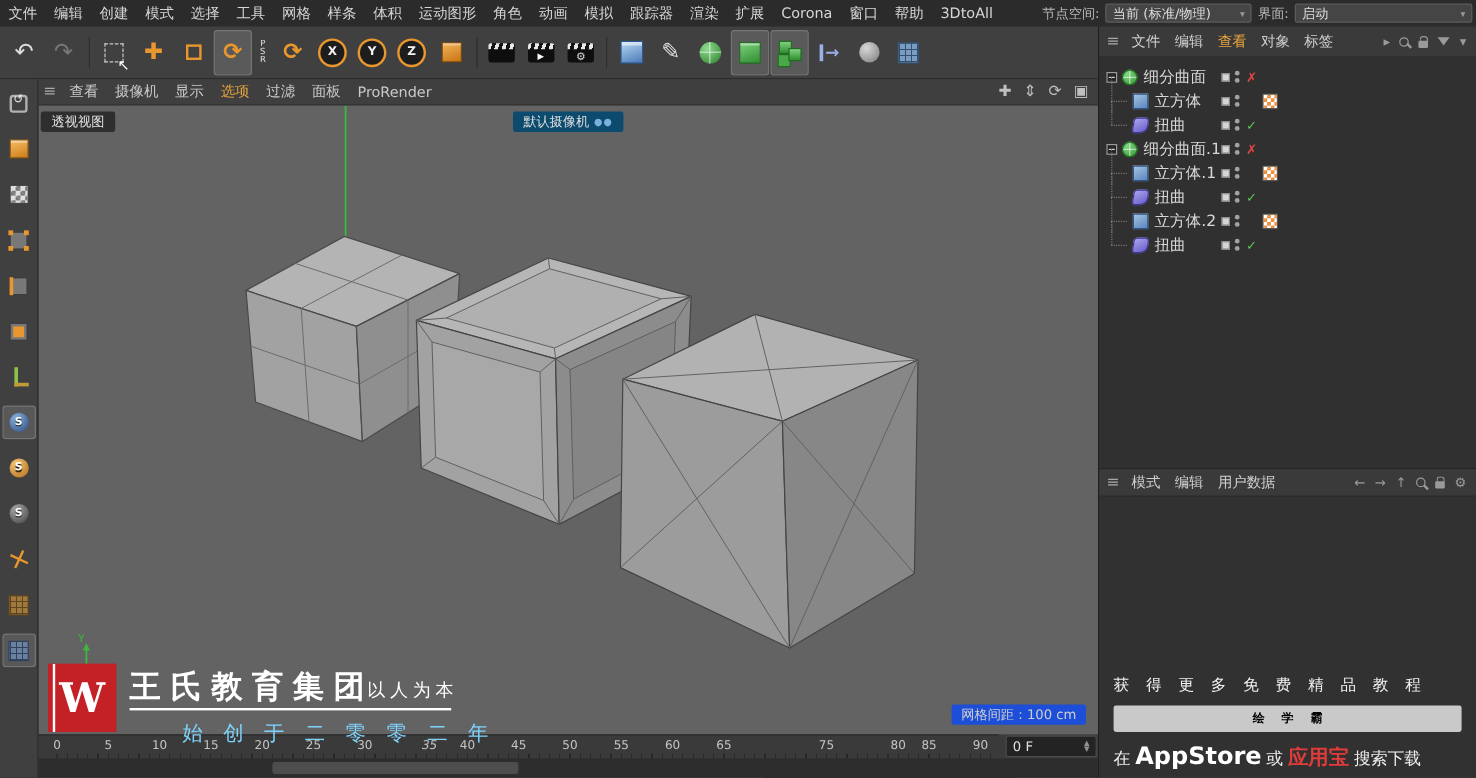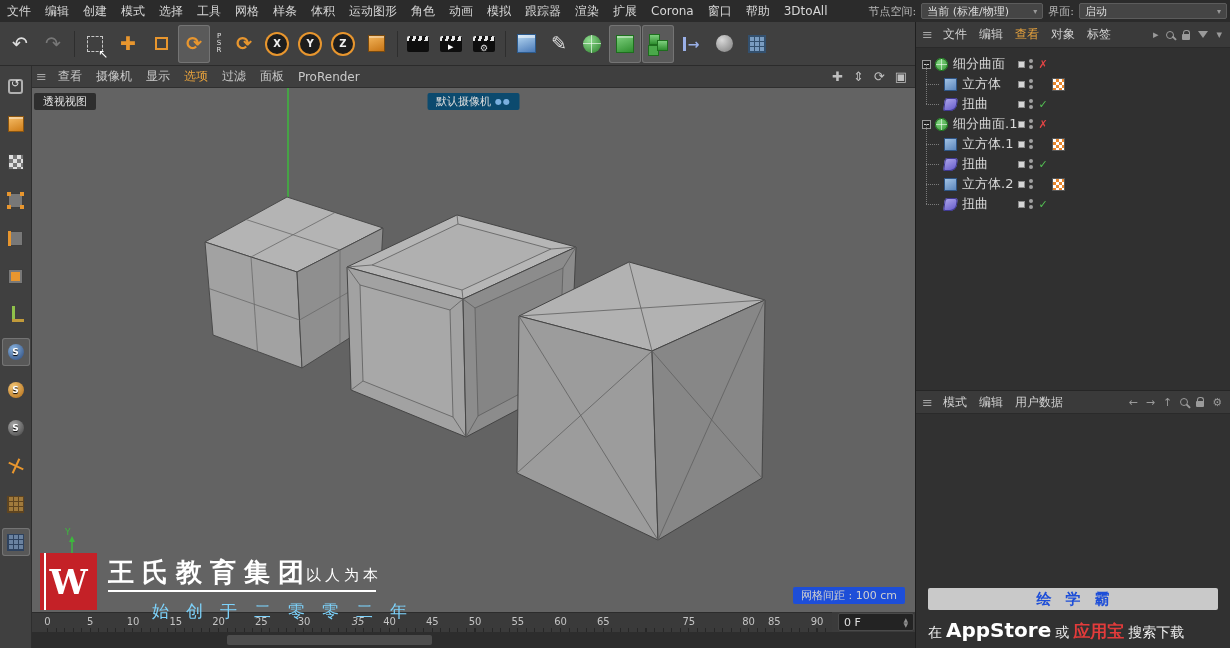--- a/index.html
+++ b/index.html
@@ -171,21 +171,21 @@
   .trow.st-x .st::after { content:"✗"; color:#e34545; }
   .trow.st-check .st::after { content:"✓"; color:#53c153; }
   .tag { width:11px; height:11px; visibility:hidden; }
   .trow.tg-checker .tag { visibility:visible; background-color:#fff; box-shadow:0 0 0 1px #555;
         background-image:linear-gradient(45deg,#e8872e 25%,transparent 25%,transparent 75%,#e8872e 75%),linear-gradient(45deg,#e8872e 25%,transparent 25%,transparent 75%,#e8872e 75%);
         background-size:6px 6px; background-position:0 0,3px 3px; }
 
   .am-body { flex:1; background:#313131; position:relative; }
   .ad { position:absolute; left:0; right:0; bottom:5px; padding:0 12px; display:flex; flex-direction:column; gap:8px; }
   .ad-1 { color:#f2f2f2; font-size:13px; letter-spacing:14px; white-space:nowrap; }
-  .ad-btn { height:22px; background:#c9c9c9; border-radius:2px; color:#1d4ed8; font-weight:bold; font-size:15px;
+  .ad-btn { height:22px; background:#c9c9c9; border-radius:2px; color:#000000; font-weight:bold; font-size:10px;
             letter-spacing:14px; display:flex; align-items:center; justify-content:center; padding-left:14px; }
   .ad-2 { color:#ededed; font-size:14px; display:flex; align-items:baseline; gap:4px; white-space:nowrap; }
   .ad-2 .big { font-size:20px; font-weight:bold; color:#fff; }
   .ad-2 .accent { font-size:17px; font-weight:bold; color:#e23b3b; }
 </style>
 </head>
 <body>
 
 <div id="app">
 
@@ -778,20 +778,21 @@
         <span>→</span>
         <span>↑</span>
         <span class="search"></span>
         <span class="lockb"></span>
         <span>⚙</span>
       </div>
     </div>
 
     <div class="am-body">
       <div class="ad">
+        <div class="ad-1">获得更多免费精品教程</div>
         <div class="ad-btn">绘学霸</div>
         <div class="ad-2">
           <span>在</span>
           <span class="big">AppStore</span>
           <span>或</span>
           <span class="accent">应用宝</span>
           <span>搜索下载</span>
         </div>
       </div>
     </div>

